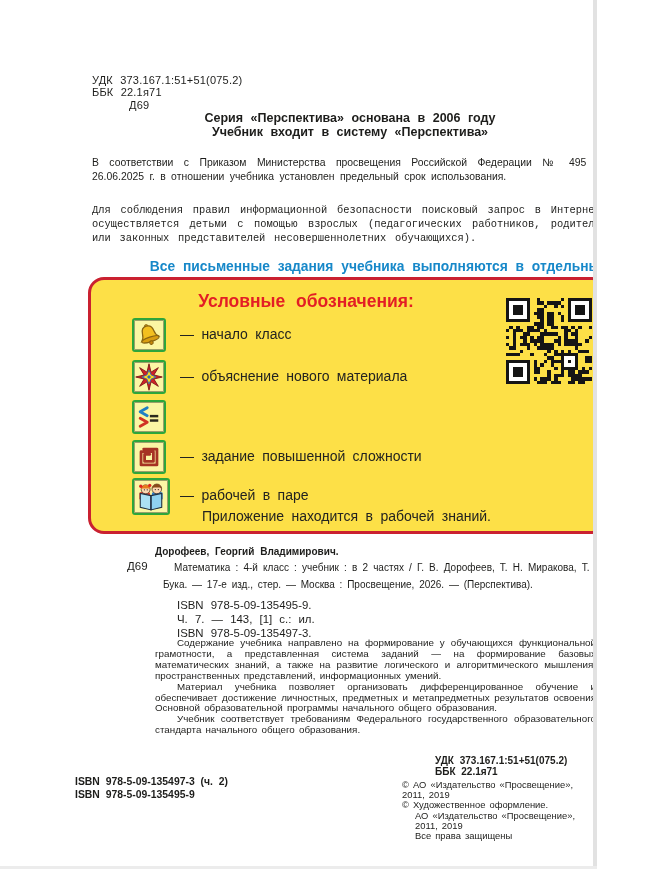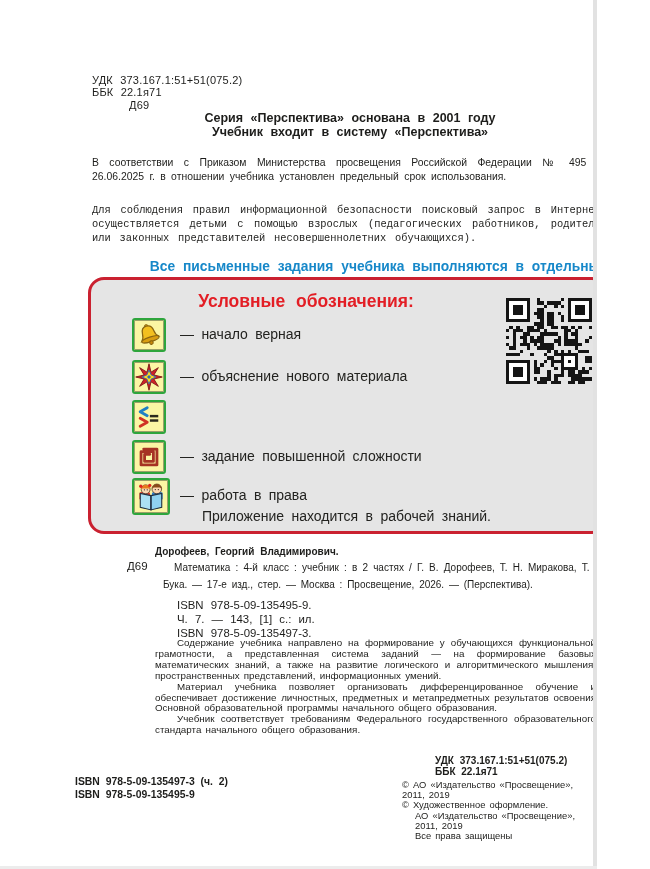--- a/index.html
+++ b/index.html
@@ -21,21 +21,21 @@
   .notice { position:absolute; left:92px; width:515px; font-size:10.4px; line-height:13.9px;
             text-align:justify; word-spacing:2.5px; }
   .notice1 { top:156px; }
   .notice2 { top:204px;font-family:Liberation Mono, monospace; }
 
   .blue-note { position:absolute; left:92px; top:259px; width:516px; text-align:right;
                font-weight:bold; font-size:13.8px; word-spacing:4px; color:#1788c9; }
 
   
   .legend-box { position:absolute; left:88px; top:277px; width:520px; height:257px;
-                border:3px solid #ca2130; border-radius:16px; background:#e5e5e5; }
+                border:3px solid #ca2130; border-radius:16px; background:#fde047; }
   .legend-title { position:absolute; left:0; top:11px; width:430px; text-align:center;
                   color:#e31e25; font-weight:bold; font-size:17.5px; word-spacing:6px; }
   .qr { position:absolute; left:414px; top:18px; width:88px; height:86px; }
 
   .legend-icon { position:absolute; left:41px; width:34px; height:34px; background:#fbf6a4;
                  border:2.5px solid #2ea53c; border-radius:3px; box-shadow:0 0 0 1px #9aa06a inset; }
   .legend-icon svg { display:block; width:100%; height:100%; }
   .icon-pos-1 { top:38px; } .icon-pos-2 { top:80px; } .icon-pos-3 { top:120px; }
   .icon-pos-4 { top:160px; } .icon-pos-5 { top:198px; width:38px; height:37px; }
 
@@ -74,21 +74,21 @@
 
 <div class="page">
 
   <div class="catalog">
     <div>УДК 373.167.1:51+51(075.2)</div>
     <div>ББК 22.1я71</div>
     <div class="code">Д69</div>
   </div>
 
   <div class="series">
-    <div>Серия «Перспектива» основана в 2001 году</div>
+    <div>Серия «Перспектива» основана в 2006 году</div>
     <div>Учебник входит в систему «Перспектива»</div>
   </div>
 
   <p class="notice notice1">В соответствии с Приказом Министерства просвещения Российской Федерации № 495 от 26.06.2025 г. в отношении учебника установлен предельный срок использования.</p>
   <p class="notice notice2">Для соблюдения правил информационной безопасности поисковый запрос в Интернете осуществляется детьми с помощью взрослых (педагогических работников, родителей или законных представителей несовершеннолетних обучающихся).</p>
 
   <div class="blue-note">Все письменные задания учебника выполняются в отдельных тетрадях</div>
 
   <div class="legend-box">
     <div class="legend-title">Условные обозначения:</div>
@@ -313,21 +313,21 @@
     <div class="legend-icon icon-pos-1">
       <svg viewBox="0 0 34 34">
         <g transform="rotate(-18 17 17)">
           <circle cx="17" cy="6.6" r="1.7" fill="#f3c01f" stroke="#8a6510" stroke-width="1.2"></circle>
           <path d="M17 6.5c-4.3 0-6.4 3.1-6.7 7.3-.3 4.4-1.6 6.3-3.4 7.9h20.2c-1.8-1.6-3.1-3.5-3.4-7.9C23.4 9.6 21.3 6.5 17 6.5z" fill="#f3c01f" stroke="#8a6510" stroke-width="1.4"></path>
           <ellipse cx="17" cy="22.2" rx="10.2" ry="2.7" fill="#d99e10" stroke="#8a6510" stroke-width="1.3"></ellipse>
           <circle cx="17" cy="26" r="2" fill="#c8890a" stroke="#8a6510" stroke-width="1.2"></circle>
         </g>
       </svg>
     </div>
-    <div class="legend-text text-pos-1">— начало верная</div>
+    <div class="legend-text text-pos-1">— начало класс</div>
 
     <div class="legend-icon icon-pos-2">
       <svg viewBox="0 0 34 34">
         <polygon points="32,17 22.5,19.3 27.6,27.6 19.3,22.5 17,32 14.7,22.5 6.4,27.6 11.5,19.3 2,17 11.5,14.7 6.4,6.4 14.7,11.5 17,2 19.3,11.5 27.6,6.4 22.5,14.7" fill="#cf2127" stroke="#7a1216" stroke-width="1"></polygon>
         <polygon points="17,9 19.4,14.6 25,17 19.4,19.4 17,25 14.6,19.4 9,17 14.6,14.6" fill="#ffd71e" stroke="#2a6fb0" stroke-width="1"></polygon>
         <rect x="15.4" y="15.4" width="3.2" height="3.2" transform="rotate(45 17 17)" fill="#2a6fb0"></rect>
       </svg>
     </div>
     <div class="legend-text text-pos-2">— объяснение нового материала</div>
 
@@ -360,21 +360,21 @@
         <circle cx="25.5" cy="9.5" r="5.4" fill="#fcd7b0" stroke="#3a2a1a" stroke-width="0.8"></circle>
         <path d="M20.2 9.5 a5.4 5.4 0 0 1 10.8 0 l-2 -1.6 -7 0 z" fill="#8a4a1a"></path>
         <circle cx="23.8" cy="10.2" r="0.7" fill="#222"></circle>
           <circle cx="27.2" cy="10.2" r="0.7" fill="#222"></circle>
         <polygon points="19,17 7,14.5 7,30 19,33" fill="#ace1f4" stroke="#203040" stroke-width="1.2"></polygon>
         <polygon points="19,17 31,14.5 31,30 19,33" fill="#8fd2ef" stroke="#203040" stroke-width="1.2"></polygon>
         <line x1="19" y1="17" x2="19" y2="33" stroke="#203040" stroke-width="1.2"></line>
       </svg>
     </div>
     <div class="legend-text text-pos-5">
-      <div>—  работа в права</div>
+      <div>—  рабочей в паре</div>
       <div class="cont">Приложение находится в рабочей знаний.</div>
     </div>
   </div>
 
   <div class="bib-author">Дорофеев, Георгий Владимирович.</div>
   <div class="bib-code">Д69</div>
   <p class="bib-entry">Математика : 4-й класс : учебник : в 2 частях / Г. В. Дорофеев, Т. Н. Миракова, Т. Б. Бука. — 17-е изд., стер. — Москва : Просвещение, 2026. — (Перспектива).</p>
   <div class="bib-isbn1">ISBN 978-5-09-135495-9.</div>
   <div class="bib-part">Ч. 7. — 143, [1] с.: ил.</div>
   <div class="bib-isbn2">ISBN 978-5-09-135497-3.</div>

